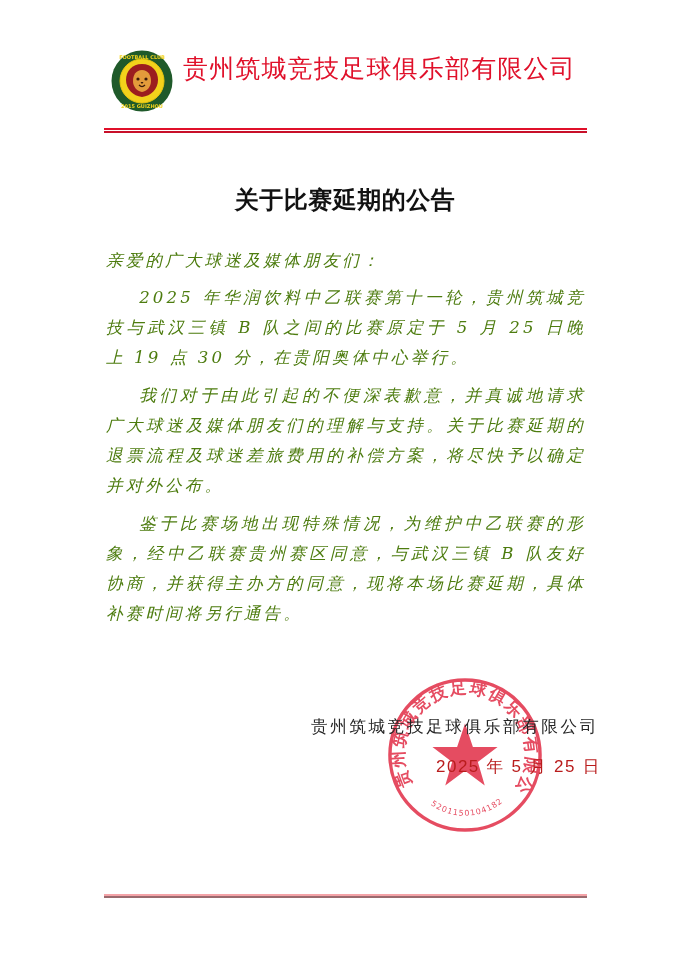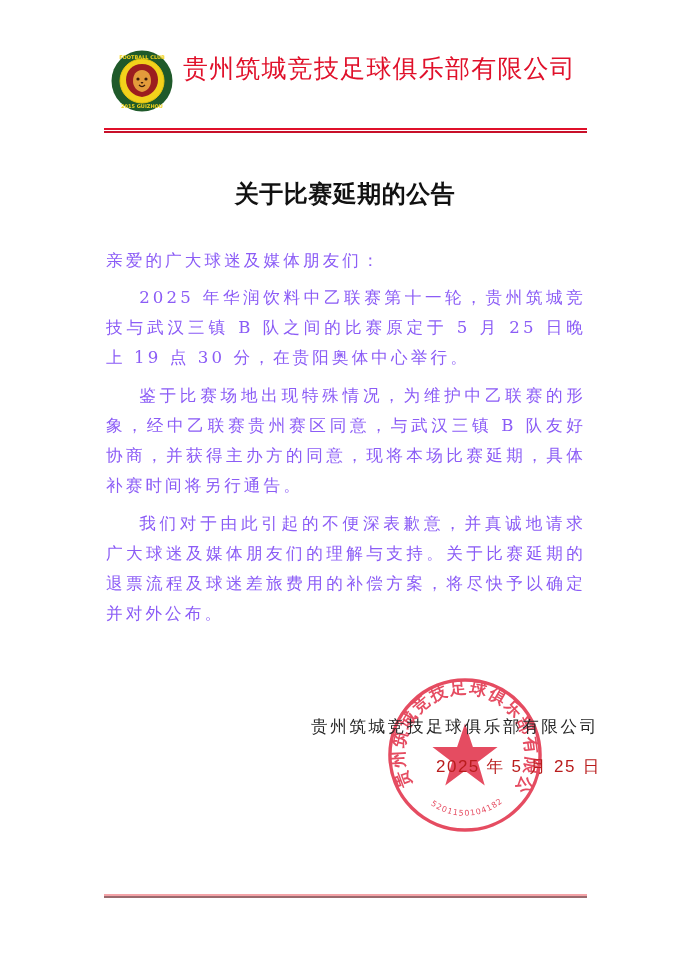--- a/index.html
+++ b/index.html
@@ -58,38 +58,39 @@
     .rule-top .l1 {
       position: absolute; left: 0; top: 0; width: 100%; height: 1.5px; background: #e0102a;
     }
     .rule-top .l2 {
       position: absolute; left: 0; top: 3px; width: 100%; height: 1.5px; background: #c8102a;
     }
     .title {
       position: absolute;
       left: 0;
       width: 690px;
-      top: 178px;
+      top: 184px;
       text-align: center;
       font-family: "DejaVu Sans", "Liberation Sans", sans-serif;
       font-weight: bold;
       font-size: 24px;
       color: #111;
       letter-spacing: 0.5px;
     }
     .body-text {
       position: absolute;
       left: 106px;
       top: 246px;
       width: 480px;
       font-family: "DejaVu Serif", "Liberation Serif", serif;
       font-size: 16.6px;
       line-height: 30px;
-      color: #8b5cf6;
+      color: #4d7c0f;
       letter-spacing: 3.1px;
+      font-style: italic;
     }
     .body-text p {
       margin: 0;
       padding: 0;
       text-align: justify;
     }
     .body-text p.indent {
       text-indent: 2em;
     }
     .body-text p.gap {
@@ -166,22 +167,22 @@
     <div class="l1"></div>
     <div class="l2"></div>
   </div>
 </div>
 
 <div class="title">关于比赛延期的公告</div>
 
 <div class="body-text">
   <p>亲爱的广大球迷及媒体朋友们：</p>
   <p class="indent gap">2025 年华润饮料中乙联赛第十一轮，贵州筑城竞技与武汉三镇 B 队之间的比赛原定于 5 月 25 日晚上 19 点 30 分，在贵阳奥体中心举行。</p>
+  <p class="indent gap2">我们对于由此引起的不便深表歉意，并真诚地请求广大球迷及媒体朋友们的理解与支持。关于比赛延期的退票流程及球迷差旅费用的补偿方案，将尽快予以确定并对外公布。</p>
   <p class="indent gap2">鉴于比赛场地出现特殊情况，为维护中乙联赛的形象，经中乙联赛贵州赛区同意，与武汉三镇 B 队友好协商，并获得主办方的同意，现将本场比赛延期，具体补赛时间将另行通告。</p>
-  <p class="indent gap2">我们对于由此引起的不便深表歉意，并真诚地请求广大球迷及媒体朋友们的理解与支持。关于比赛延期的退票流程及球迷差旅费用的补偿方案，将尽快予以确定并对外公布。</p>
 </div>
 
 <svg class="stamp" viewBox="0 0 160 160">
   <defs>
     <path id="ringPath" d="M 26 110 A 62 62 0 1 1 134 110"></path>
     <path id="bottomPath" d="M 42 128 A 60 60 0 0 0 118 128"></path>
   </defs>
   <circle cx="80" cy="80" r="76" fill="none" stroke="#e0253f" stroke-width="3.5"></circle>
   <polygon points="80,48 88,72 113,72 93,87 100,111 80,96 60,111 67,87 47,72 72,72" fill="#e0253f"></polygon>
   <text font-size="17" fill="#e0253f" font-family="DejaVu Sans, sans-serif" font-weight="bold" letter-spacing="2">

